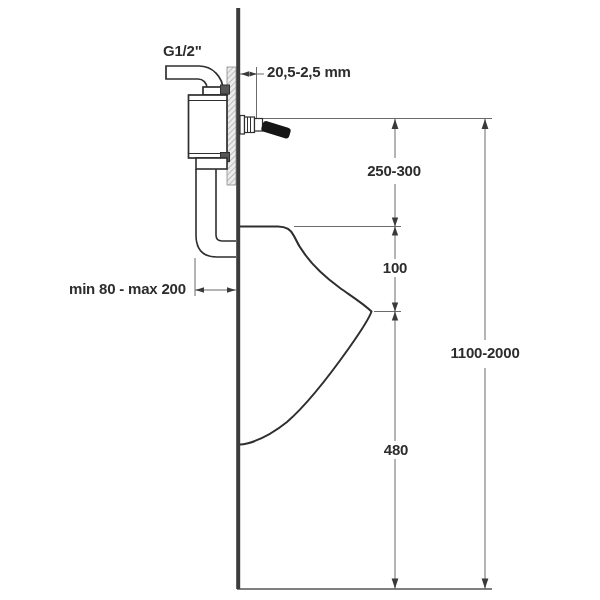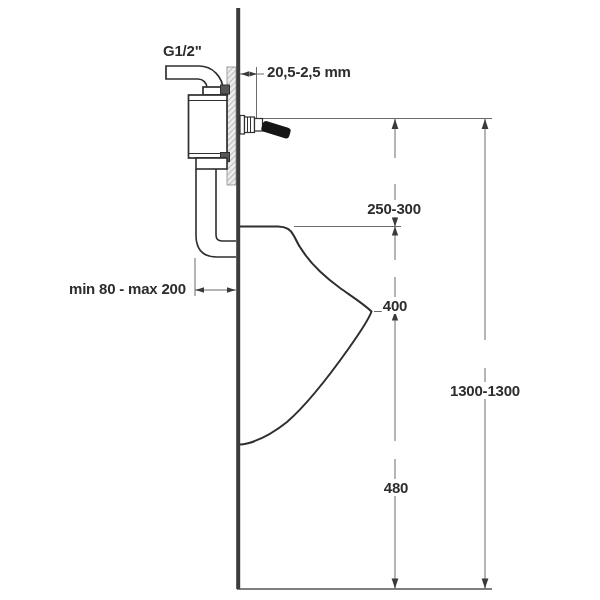--- a/index.html
+++ b/index.html
@@ -9,21 +9,21 @@
   }
   .dim-label{
     position:absolute;
     font:600 15px/1.15 "Liberation Sans",sans-serif;
     color:#2d2d2d;
     white-space:nowrap;
     letter-spacing:-0.2px;
     background:#fff;
     padding:0 1px;
   }
-  .center{transform:translateX(-50%);margin-top:38px;}
+  .center{transform:translateX(-50%);}
   svg{position:absolute;left:0;top:0;}
 </style>
 </head>
 <body>
 
 <div id="canvas">
 
   <svg width="600" height="600" viewBox="0 0 600 600">
     <defs>
       <pattern id="hatch" width="4" height="4" patternUnits="userSpaceOnUse" patternTransform="rotate(45)">
@@ -110,20 +110,20 @@
              C 272 434 258 440.5 248 443.2
              Q 243 444.5 240 444.5" fill="none" stroke="#2f2f2f" stroke-width="2"></path>
   </svg>
 
   <div class="dim-label" style="left:162px; top:42px;">G1/2"</div>
 
   <div class="dim-label" style="left:266px; top:63px;text-align:right;">20,5-2,5 mm</div>
 
   <div class="dim-label center" style="left:394px; top:162px;">250-300</div>
 
-  <div class="dim-label center" style="left:395px; top:259px;">400</div>
+  <div class="dim-label center" style="left:395px; top:259px;">100</div>
 
-  <div class="dim-label center" style="left:485px; top:344px;">1300-1300</div>
+  <div class="dim-label center" style="left:485px; top:344px;">1100-2000</div>
 
   <div class="dim-label center" style="left:396px; top:441px;">480</div>
 
   <div class="dim-label" style="left:68px; top:280px;">min 80 - max 200</div>
 </div>
 
 </body></html>

